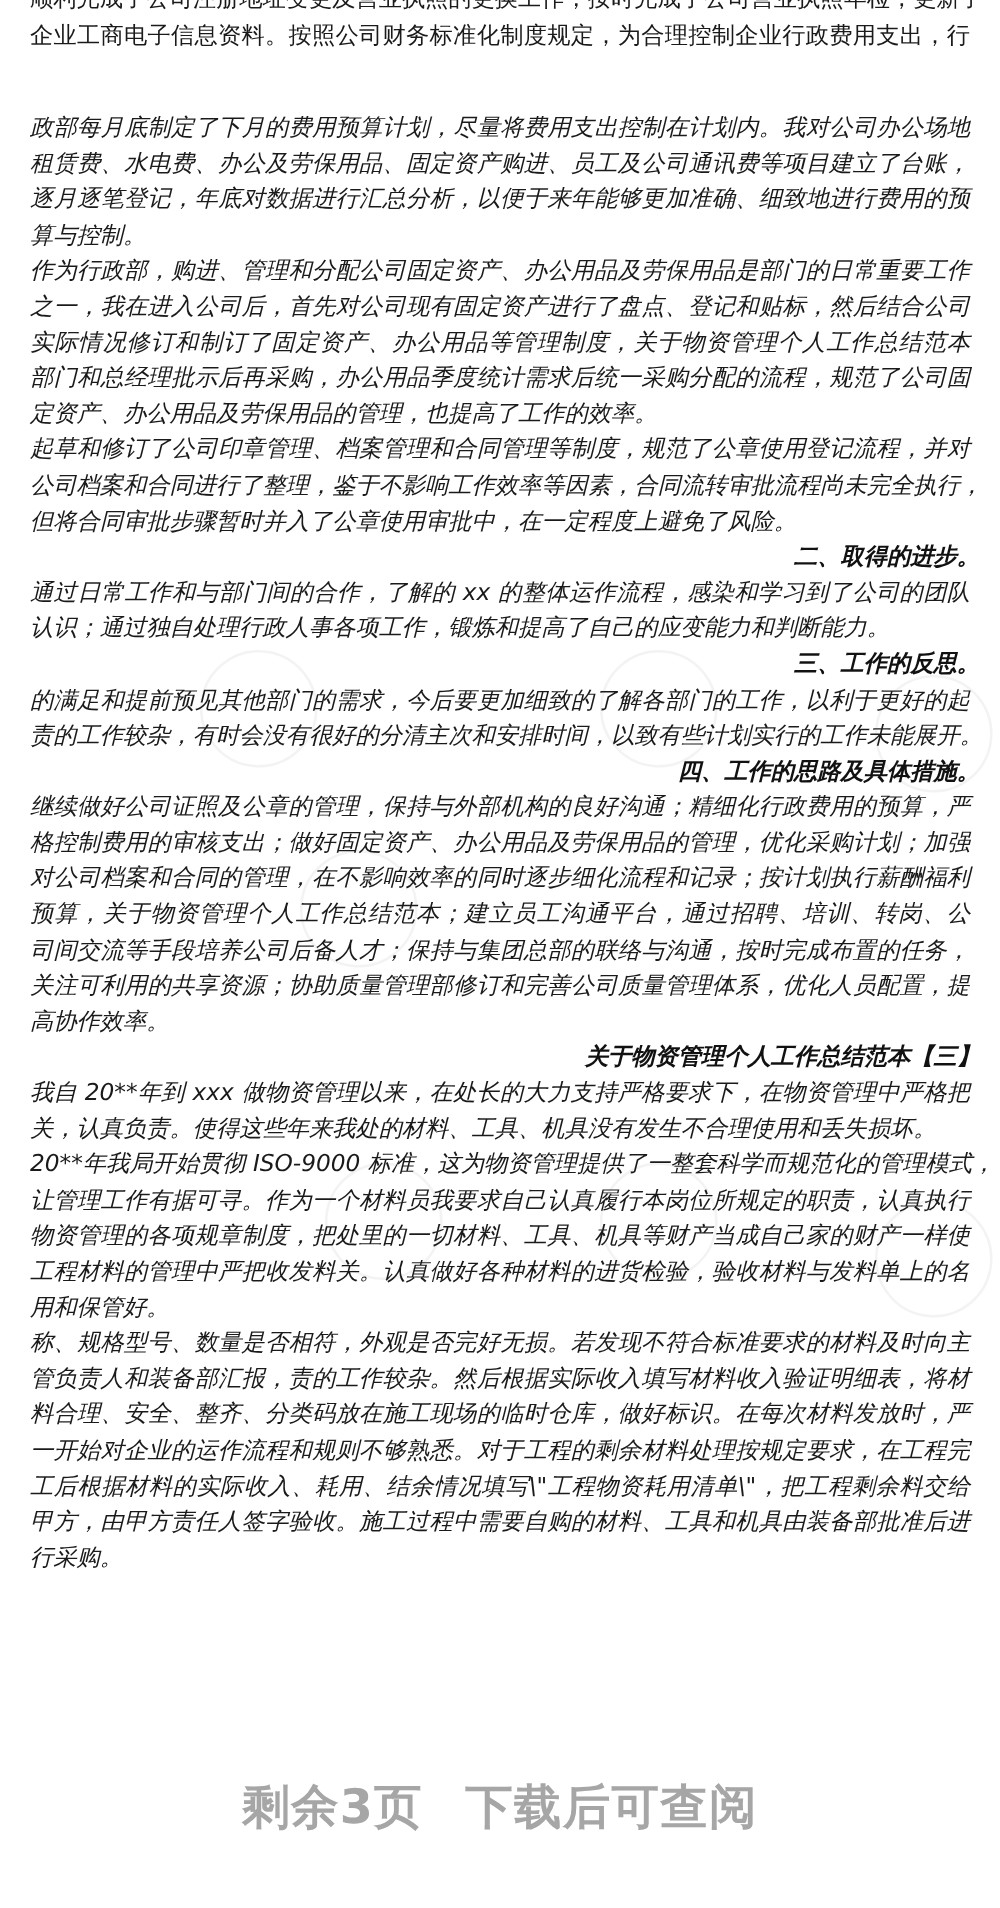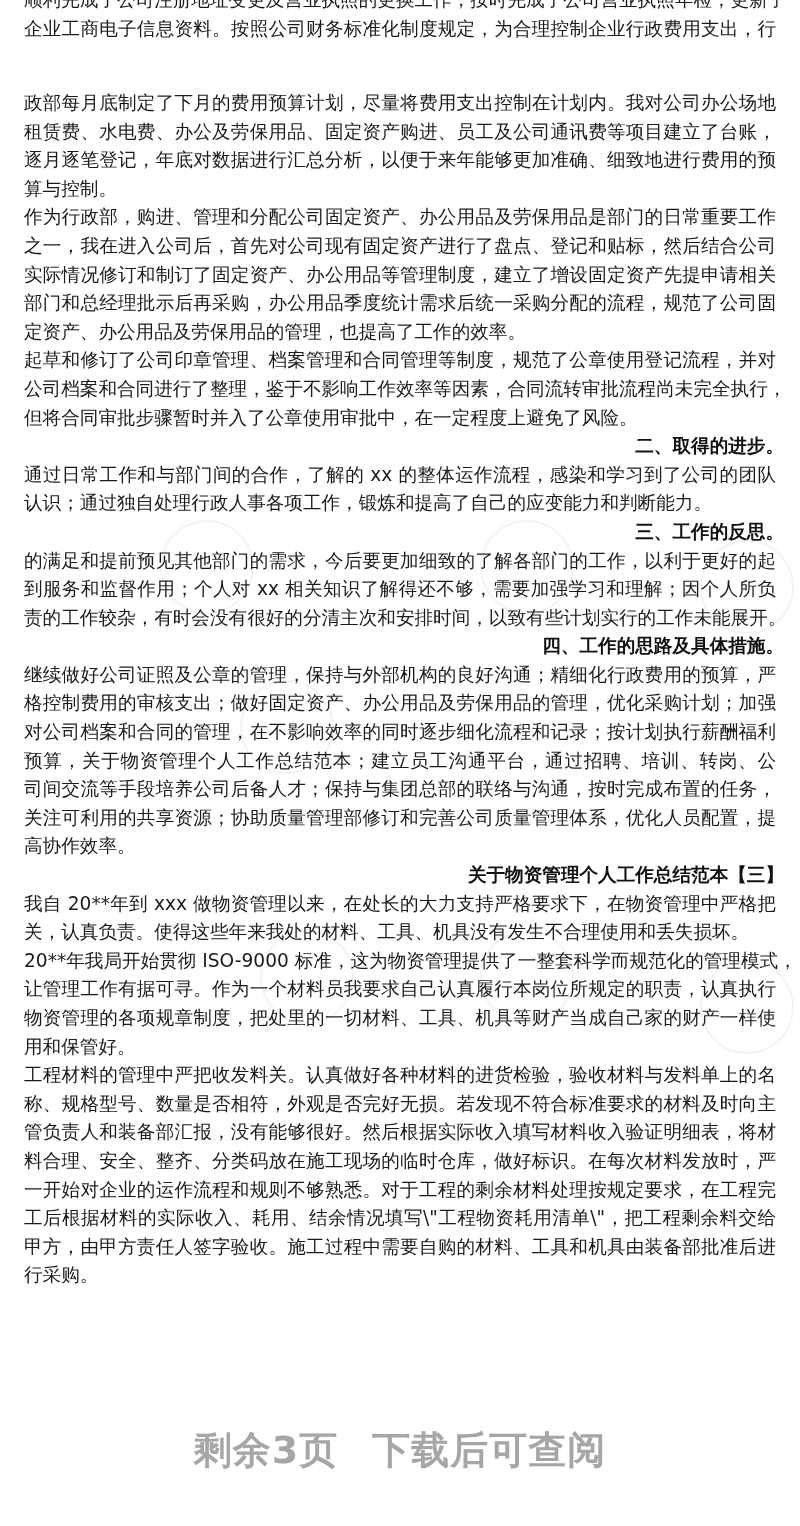--- a/index.html
+++ b/index.html
@@ -60,21 +60,20 @@
       pointer-events: none;
     }
     .footer-banner {
       position: absolute;
       left: 0;
       top: 1420px;
       width: 800px;
       height: 60px;
       display: flex;
       justify-content: center;
-      align-items: center;
       gap: 34px;
       font-family: "DejaVu Sans", "Liberation Sans", sans-serif;
       font-weight: bold;
       font-size: 38px;
       color: #a6a6a6;
       letter-spacing: 1px;
     }
   </style>
 </head>
 <body>
@@ -87,49 +86,48 @@
   <div class="watermark" style="left:240px;top:680px;"></div>
   <div class="watermark" style="left:260px;top:930px;"></div>
   <div class="watermark" style="left:480px;top:930px;"></div>
   <div class="watermark" style="left:700px;top:960px;"></div>
 
   <div class="block" style="top:-14px;">
     <div class="line justify">顺利完成了公司注册地址变更及营业执照的更换工作，按时完成了公司营业执照年检，更新了</div>
     <div class="line justify">企业工商电子信息资料。按照公司财务标准化制度规定，为合理控制企业行政费用支出，行</div>
   </div>
 
-  <div class="block" style="top:89px;">
+  <div class="block" style="top:89px;font-style:italic;">
 
     <div>
       <div class="line justify">政部每月底制定了下月的费用预算计划，尽量将费用支出控制在计划内。我对公司办公场地</div>
       <div class="line justify">租赁费、水电费、办公及劳保用品、固定资产购进、员工及公司通讯费等项目建立了台账，</div>
       <div class="line justify">逐月逐笔登记，年底对数据进行汇总分析，以便于来年能够更加准确、细致地进行费用的预</div>
       <div class="line">算与控制。</div>
       <div class="line justify">作为行政部，购进、管理和分配公司固定资产、办公用品及劳保用品是部门的日常重要工作</div>
       <div class="line justify">之一，我在进入公司后，首先对公司现有固定资产进行了盘点、登记和贴标，然后结合公司</div>
-      <div class="line justify">实际情况修订和制订了固定资产、办公用品等管理制度，建立了增设固定资产先提申请相关</div>
+      <div class="line justify">实际情况修订和制订了固定资产、办公用品等管理制度，关于物资管理个人工作总结范本</div>
       <div class="line justify">部门和总经理批示后再采购，办公用品季度统计需求后统一采购分配的流程，规范了公司固</div>
       <div class="line">定资产、办公用品及劳保用品的管理，也提高了工作的效率。</div>
       <div class="line justify">起草和修订了公司印章管理、档案管理和合同管理等制度，规范了公章使用登记流程，并对</div>
       <div class="line justify">公司档案和合同进行了整理，鉴于不影响工作效率等因素，合同流转审批流程尚未完全执行，</div>
       <div class="line">但将合同审批步骤暂时并入了公章使用审批中，在一定程度上避免了风险。</div>
     </div>
 
     <div class="line heading">二、取得的进步。</div>
 
     <div>
       <div class="line justify">通过日常工作和与部门间的合作，了解的 xx 的整体运作流程，感染和学习到了公司的团队</div>
       <div class="line">认识；通过独自处理行政人事各项工作，锻炼和提高了自己的应变能力和判断能力。</div>
     </div>
 
     <div class="line heading">三、工作的反思。</div>
 
     <div>
       <div class="line justify">的满足和提前预见其他部门的需求，今后要更加细致的了解各部门的工作，以利于更好的起</div>
-      <div class="line justify">到服务和监督作用；个人对 xx 相关知识了解得还不够，需要加强学习和理解；因个人所负</div>
       <div class="line justify">责的工作较杂，有时会没有很好的分清主次和安排时间，以致有些计划实行的工作未能展开。</div>
     </div>
 
     <div class="line heading">四、工作的思路及具体措施。</div>
 
     <div>
       <div class="line justify">继续做好公司证照及公章的管理，保持与外部机构的良好沟通；精细化行政费用的预算，严</div>
       <div class="line justify">格控制费用的审核支出；做好固定资产、办公用品及劳保用品的管理，优化采购计划；加强</div>
       <div class="line justify">对公司档案和合同的管理，在不影响效率的同时逐步细化流程和记录；按计划执行薪酬福利</div>
       <div class="line justify">预算，关于物资管理个人工作总结范本；建立员工沟通平台，通过招聘、培训、转岗、公</div>
@@ -139,24 +137,24 @@
     </div>
 
     <div class="line heading">关于物资管理个人工作总结范本【三】</div>
 
     <div>
       <div class="line justify">我自 20**年到 xxx 做物资管理以来，在处长的大力支持严格要求下，在物资管理中严格把</div>
       <div class="line">关，认真负责。使得这些年来我处的材料、工具、机具没有发生不合理使用和丢失损坏。</div>
       <div class="line justify">20**年我局开始贯彻 ISO-9000 标准，这为物资管理提供了一整套科学而规范化的管理模式，</div>
       <div class="line justify">让管理工作有据可寻。作为一个材料员我要求自己认真履行本岗位所规定的职责，认真执行</div>
       <div class="line justify">物资管理的各项规章制度，把处里的一切材料、工具、机具等财产当成自己家的财产一样使</div>
+      <div class="line justify">工程材料的管理中严把收发料关。认真做好各种材料的进货检验，验收材料与发料单上的名</div>
       <div class="line">用和保管好。</div>
-      <div class="line justify">工程材料的管理中严把收发料关。认真做好各种材料的进货检验，验收材料与发料单上的名</div>
       <div class="line justify">称、规格型号、数量是否相符，外观是否完好无损。若发现不符合标准要求的材料及时向主</div>
-      <div class="line justify">管负责人和装备部汇报，没有能够很好。然后根据实际收入填写材料收入验证明细表，将材</div>
+      <div class="line justify">管负责人和装备部汇报，责的工作较杂。然后根据实际收入填写材料收入验证明细表，将材</div>
       <div class="line justify">料合理、安全、整齐、分类码放在施工现场的临时仓库，做好标识。在每次材料发放时，严</div>
       <div class="line justify">一开始对企业的运作流程和规则不够熟悉。对于工程的剩余材料处理按规定要求，在工程完</div>
       <div class="line justify">工后根据材料的实际收入、耗用、结余情况填写\"工程物资耗用清单\"，把工程剩余料交给</div>
       <div class="line justify">甲方，由甲方责任人签字验收。施工过程中需要自购的材料、工具和机具由装备部批准后进</div>
       <div class="line">行采购。</div>
     </div>
   </div>
 
   <div class="footer-banner">
     <span>剩余3页</span>

